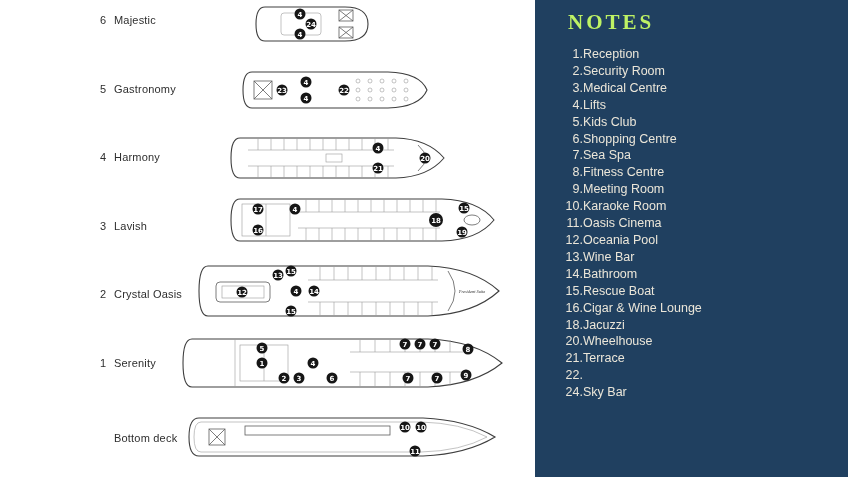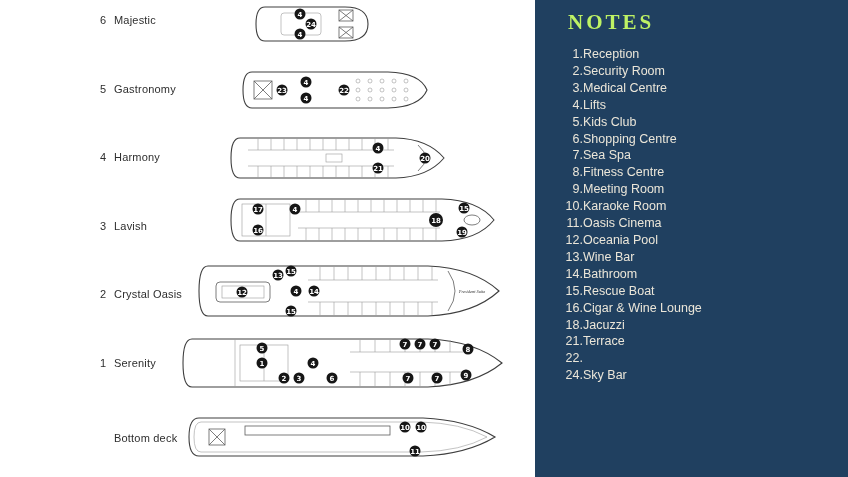--- a/index.html
+++ b/index.html
@@ -363,20 +363,24 @@
         </div>
       <div class="note-row">
           <span class="note-num">16.</span>
           <span class="note-label">Cigar &amp; Wine Lounge</span>
         </div>
       <div class="note-row">
           <span class="note-num">18.</span>
           <span class="note-label">Jacuzzi</span>
         </div>
       <div class="note-row">
+          <span class="note-num">20.</span>
+          <span class="note-label">Wheelhouse</span>
+        </div>
+      <div class="note-row">
           <span class="note-num">21.</span>
           <span class="note-label">Terrace</span>
         </div>
       <div class="note-row">
           <span class="note-num">22.</span>
         </div>
       <div class="note-row">
           <span class="note-num">24.</span>
           <span class="note-label">Sky Bar</span>
         </div>

